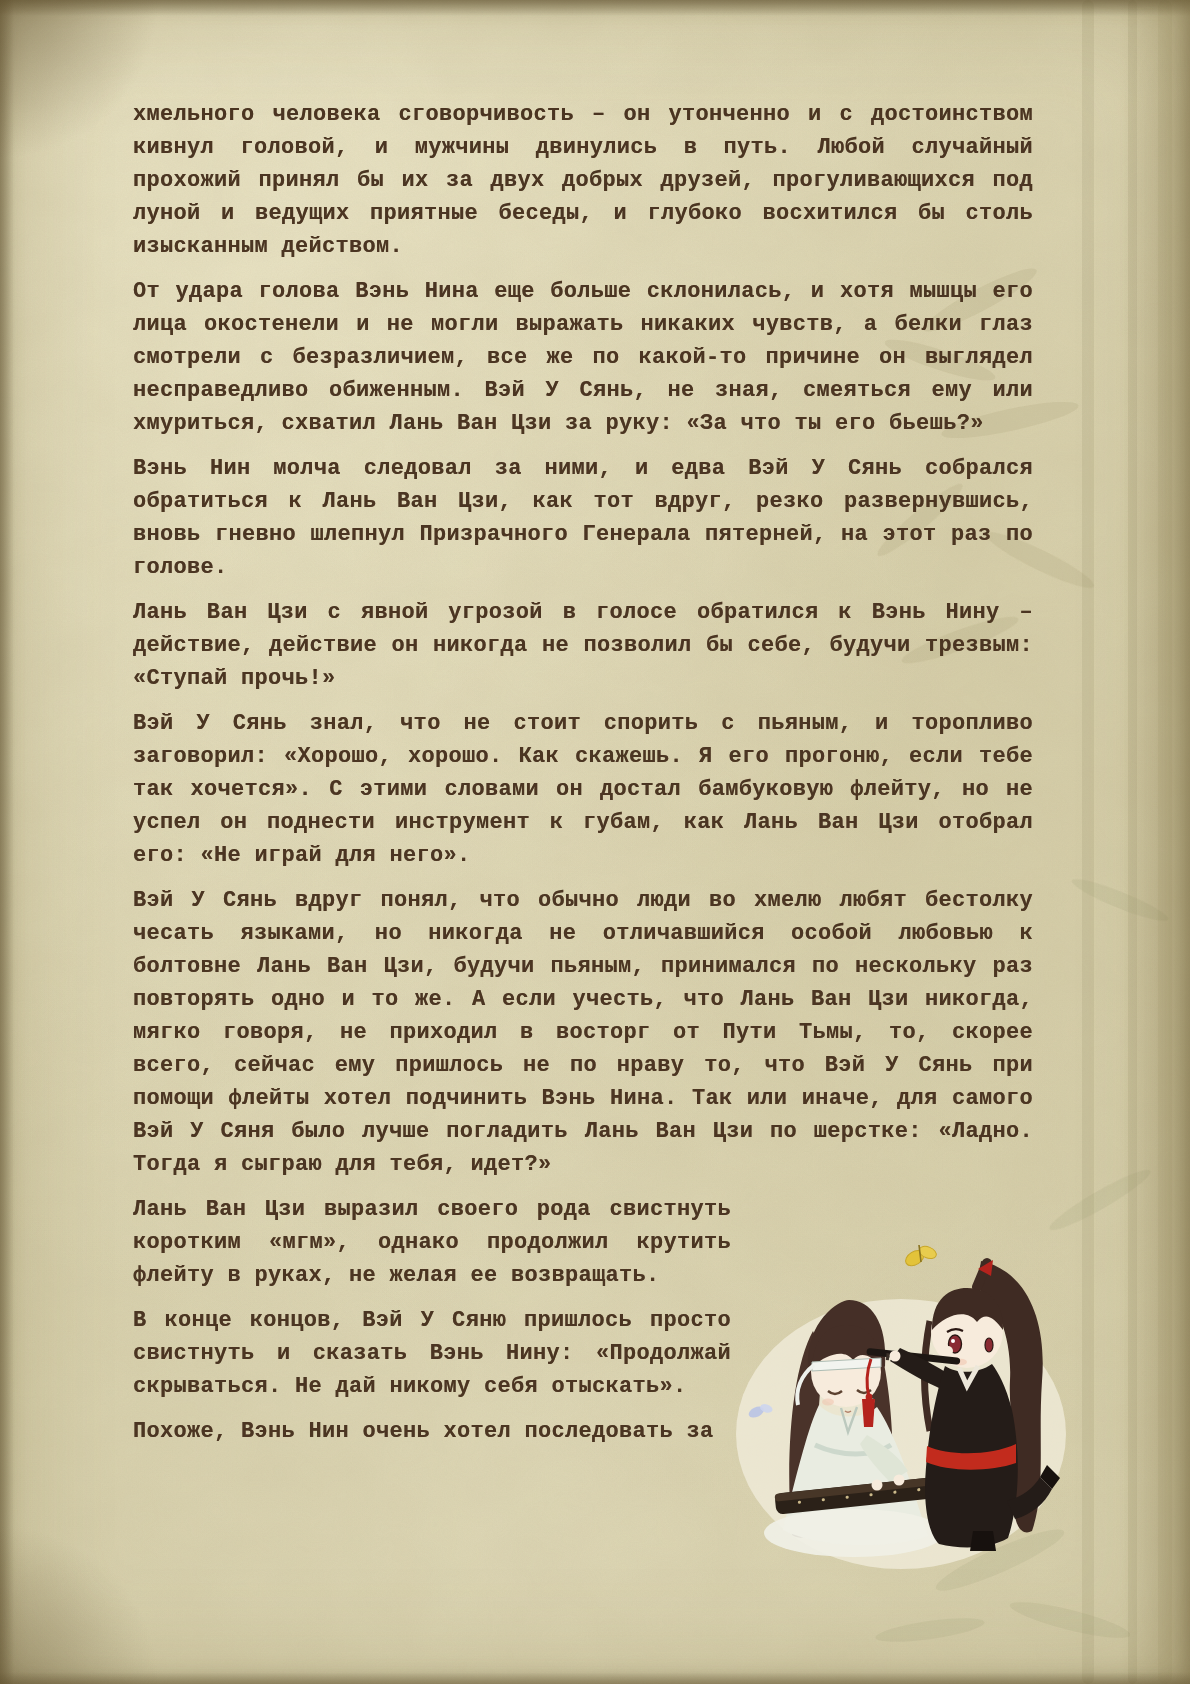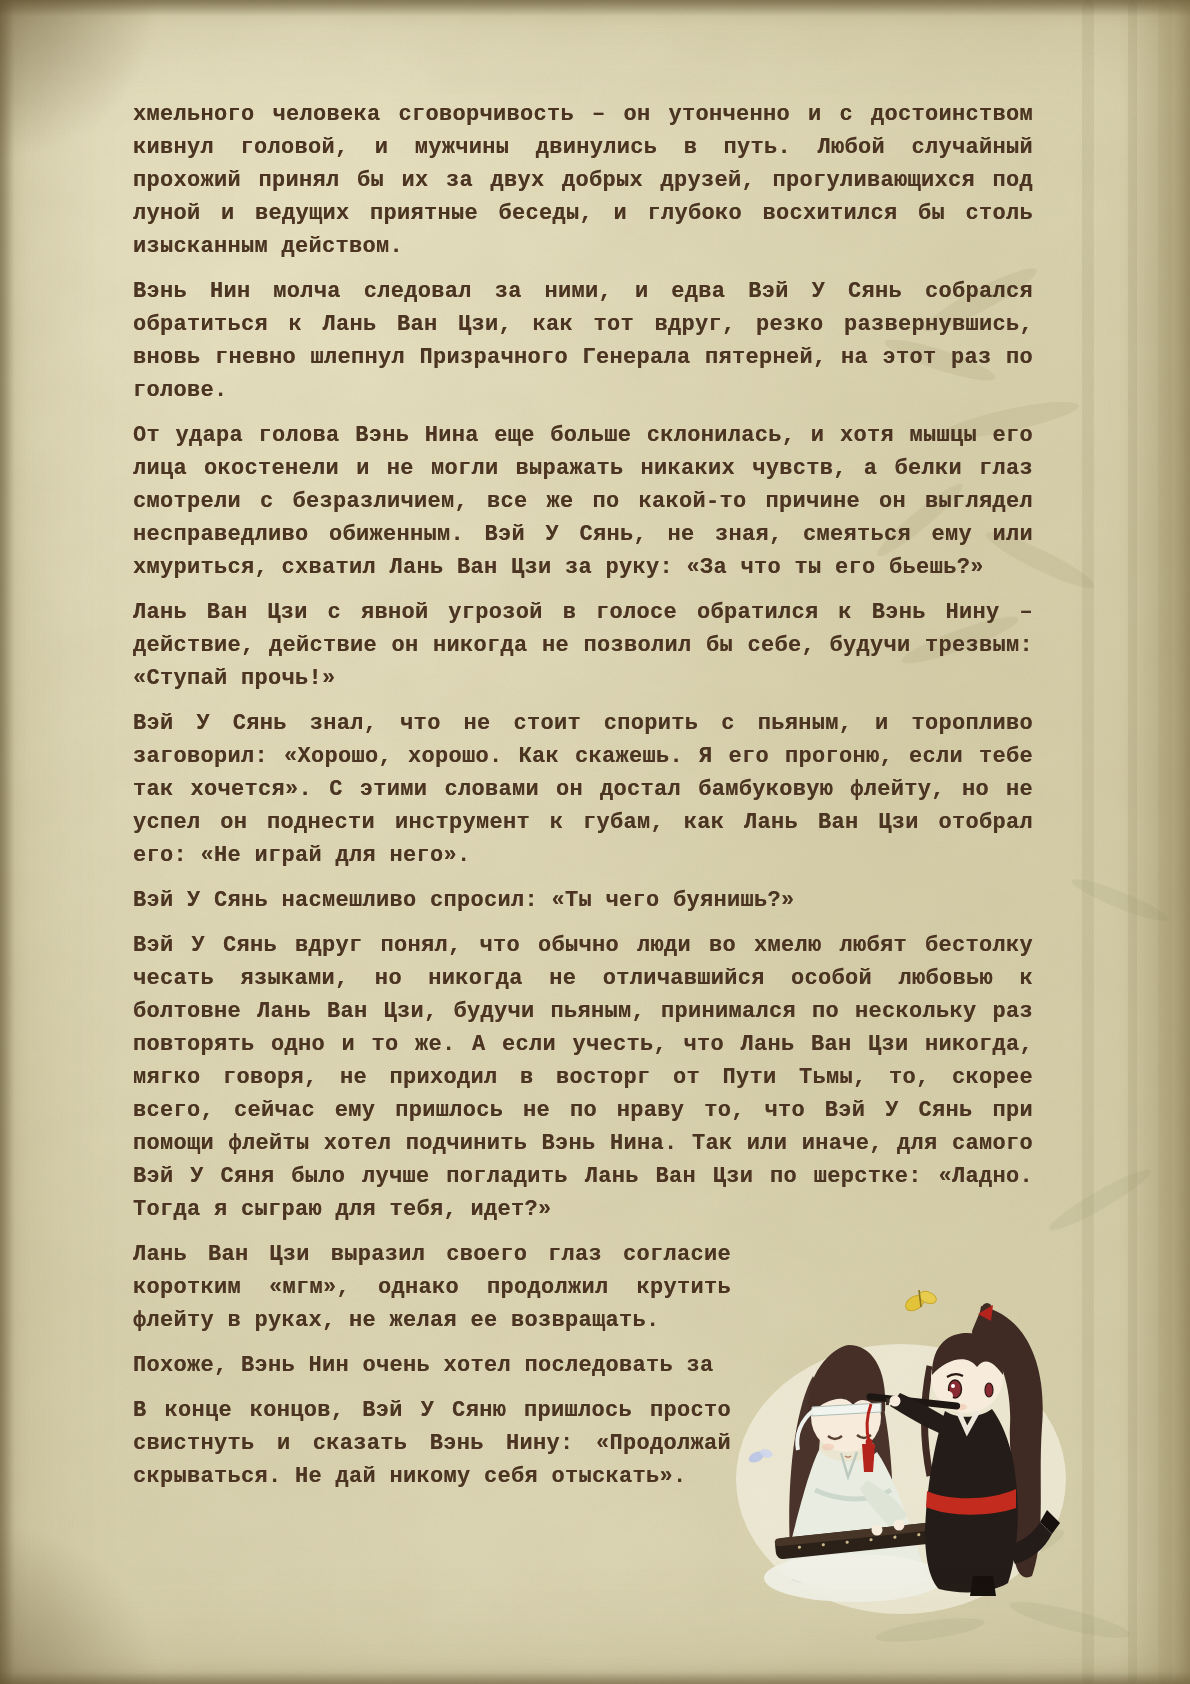--- a/index.html
+++ b/index.html
@@ -89,25 +89,24 @@
       <ellipse cx="1000" cy="1560" rx="70" ry="12" transform="rotate(-24 1000 1560)"></ellipse>
       <ellipse cx="1070" cy="1620" rx="62" ry="10" transform="rotate(14 1070 1620)"></ellipse>
       <ellipse cx="930" cy="1630" rx="55" ry="9" transform="rotate(-8 930 1630)"></ellipse>
       <ellipse cx="1100" cy="1200" rx="58" ry="9" transform="rotate(-30 1100 1200)"></ellipse>
       <ellipse cx="1120" cy="900" rx="52" ry="8" transform="rotate(22 1120 900)"></ellipse>
     </g>
   </svg>
 
   <div class="text-block">
     <p>хмельного человека сговорчивость – он утонченно и с достоинством кивнул головой, и мужчины двинулись в путь. Любой случайный прохожий принял бы их за двух добрых друзей, прогуливающихся под луной и ведущих приятные беседы, и глубоко восхитился бы столь изысканным действом.</p>
+    <p>От удара голова Вэнь Нина еще больше склонилась, и хотя мышцы его лица окостенели и не могли выражать никаких чувств, а белки глаз смотрели с безразличием, все же по какой-то причине он выглядел несправедливо обиженным. Вэй У Сянь, не зная, смеяться ему или хмуриться, схватил Лань Ван Цзи за руку: «За что ты его бьешь?»</p>
     <p>Вэнь Нин молча следовал за ними, и едва Вэй У Сянь собрался обратиться к Лань Ван Цзи, как тот вдруг, резко развернувшись, вновь гневно шлепнул Призрачного Генерала пятерней, на этот раз по голове.</p>
-    <p>От удара голова Вэнь Нина еще больше склонилась, и хотя мышцы его лица окостенели и не могли выражать никаких чувств, а белки глаз смотрели с безразличием, все же по какой-то причине он выглядел несправедливо обиженным. Вэй У Сянь, не зная, смеяться ему или хмуриться, схватил Лань Ван Цзи за руку: «За что ты его бьешь?»</p>
     <p>Лань Ван Цзи с явной угрозой в голосе обратился к Вэнь Нину – действие, действие он никогда не позволил бы себе, будучи трезвым: «Ступай прочь!»</p>
     <p>Вэй У Сянь знал, что не стоит спорить с пьяным, и торопливо заговорил: «Хорошо, хорошо. Как скажешь. Я его прогоню, если тебе так хочется». С этими словами он достал бамбуковую флейту, но не успел он поднести инструмент к губам, как Лань Ван Цзи отобрал его: «Не играй для него».</p>
-    <p>Вэй У Сянь насмешливо спросил: «Ты чего буянишь?»</p>
     <p>Вэй У Сянь вдруг понял, что обычно люди во хмелю любят бестолку чесать языками, но никогда не отличавшийся особой любовью к болтовне Лань Ван Цзи, будучи пьяным, принимался по нескольку раз повторять одно и то же. А если учесть, что Лань Ван Цзи никогда, мягко говоря, не приходил в восторг от Пути Тьмы, то, скорее всего, сейчас ему пришлось не по нраву то, что Вэй У Сянь при помощи флейты хотел подчинить Вэнь Нина. Так или иначе, для самого Вэй У Сяня было лучше погладить Лань Ван Цзи по шерстке: «Ладно. Тогда я сыграю для тебя, идет?»</p>
 
     <div class="illo">
       <svg width="312" height="360" viewBox="0 0 312 360">
         <ellipse cx="152" cy="235" rx="165" ry="135" fill="#f3f0df" opacity="0.7"></ellipse>
 
         <g>
           <path d="M64 132 C 42 172, 36 262, 43 336 C 57 344, 69 335, 71 292 C 67 242, 69 192, 76 160 Z" fill="#4a332a"></path>
           <path d="M129 140 C 142 182, 148 262, 141 327 C 129 334, 119 324, 121 282 C 125 232, 123 182, 119 156 Z" fill="#4a332a"></path>
           <path d="M59 168 C 57 122, 90 101, 100 101 C 121 101, 139 122, 136 168 C 120 151, 76 151, 59 168 Z" fill="#452f27"></path>
@@ -177,23 +176,23 @@
           <ellipse cx="6" cy="-3" rx="9" ry="5.5" fill="#e8cc4e" stroke="#c7a62a" stroke-width="1" transform="rotate(22)"></ellipse>
           <line x1="-2" y1="-8" x2="0" y2="9" stroke="#8a7420" stroke-width="1.6"></line>
         </g>
         <g transform="translate(12,210) scale(0.8)">
           <ellipse cx="-7" cy="1" rx="10" ry="6" fill="#b9c3e6" opacity="0.9" transform="rotate(-25)"></ellipse>
           <ellipse cx="6" cy="-3" rx="8" ry="5" fill="#cdd5ee" opacity="0.9" transform="rotate(20)"></ellipse>
         </g>
       </svg>
     </div>
 
-    <p>Лань Ван Цзи выразил своего глаз согласие коротким «мгм», однако продолжил крутить флейту в руках, не желая ее возвращать.</p>
+    <p>Лань Ван Цзи выразил своего рода свистнуть коротким «мгм», однако продолжил крутить флейту в руках, не желая ее возвращать.</p>
+    <p>В конце концов, Вэй У Сяню пришлось просто свистнуть и сказать Вэнь Нину: «Продолжай скрываться. Не дай никому себя отыскать».</p>
     <p>Похоже, Вэнь Нин очень хотел последовать за</p>
-    <p>В конце концов, Вэй У Сяню пришлось просто свистнуть и сказать Вэнь Нину: «Продолжай скрываться. Не дай никому себя отыскать».</p>
   </div>
 
   <div class="vignette"></div>
   <div class="edge-top"></div>
   <div class="edge-left"></div>
   <div class="edge-right"></div>
   <div class="edge-bottom"></div>
   <div class="corner-tl"></div>
   <div class="corner-bl"></div>
 </div>

